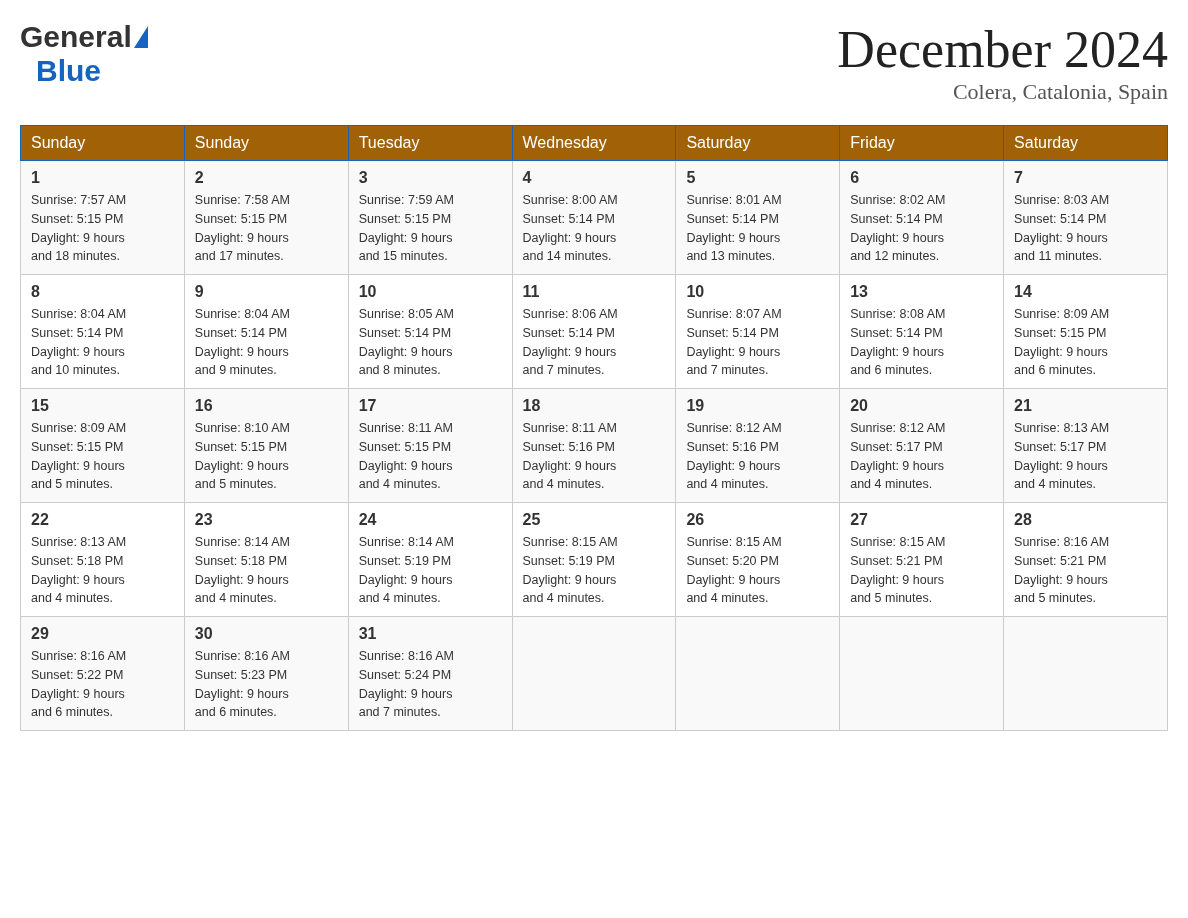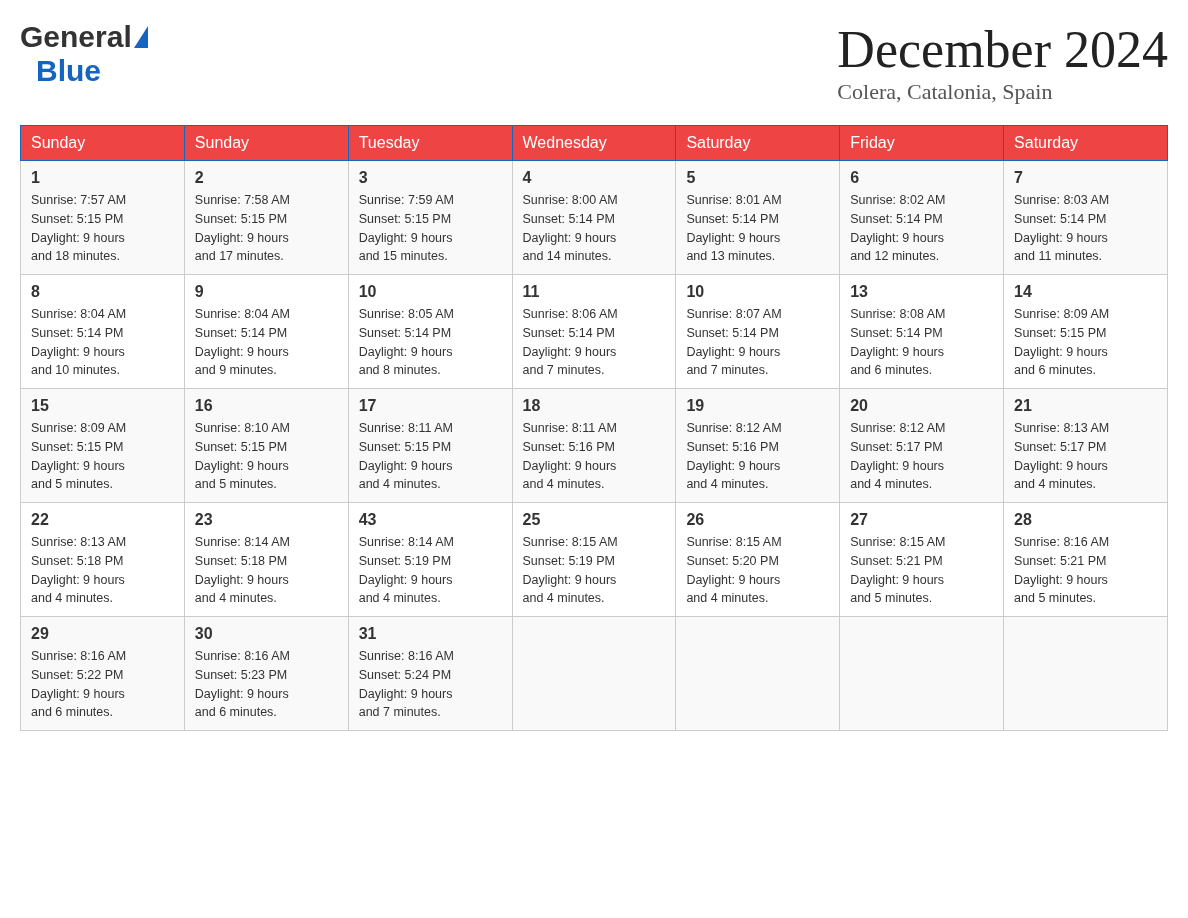--- a/index.html
+++ b/index.html
@@ -10,21 +10,21 @@
       min-height: 918px;
       padding: 20px;
     }
     .header {
       display: flex;
       justify-content: space-between;
       align-items: flex-start;
       margin-bottom: 20px;
     }
     .title-section {
-      text-align: left;
+      text-align: right;
     }
     .month-title {
       font-size: 52px;
       font-weight: normal;
       color: #222;
       font-family: Georgia, serif;
     }
     .location-title {
       font-size: 22px;
       color: #555;
@@ -67,21 +67,21 @@
       background: #fff;
     }
     tr:nth-child(odd) td {
       background-color: #f9f9f9;
     }
     tr:nth-child(even) td {
       background-color: #ffffff;
     }
     
     thead tr th {
-      background-color: #ef4444;
+      background-color: #a16207;
     }
     .logo-wrapper {
       display: flex;
       flex-direction: column;
     }
     .logo-line1 {
       display: flex;
       align-items: center;
       font-size: 30px;
       font-weight: bold;
@@ -333,21 +333,21 @@
         <td>
         <div class="day-num">23</div>
         <div class="day-info">
           Sunrise: 8:14 AM<br>
           Sunset: 5:18 PM<br>
           Daylight: 9 hours<br>
           and 4 minutes.
         </div>
       </td>
         <td>
-        <div class="day-num">43</div>
+        <div class="day-num">24</div>
         <div class="day-info">
           Sunrise: 8:14 AM<br>
           Sunset: 5:19 PM<br>
           Daylight: 9 hours<br>
           and 4 minutes.
         </div>
       </td>
         <td>
         <div class="day-num">25</div>
         <div class="day-info">

